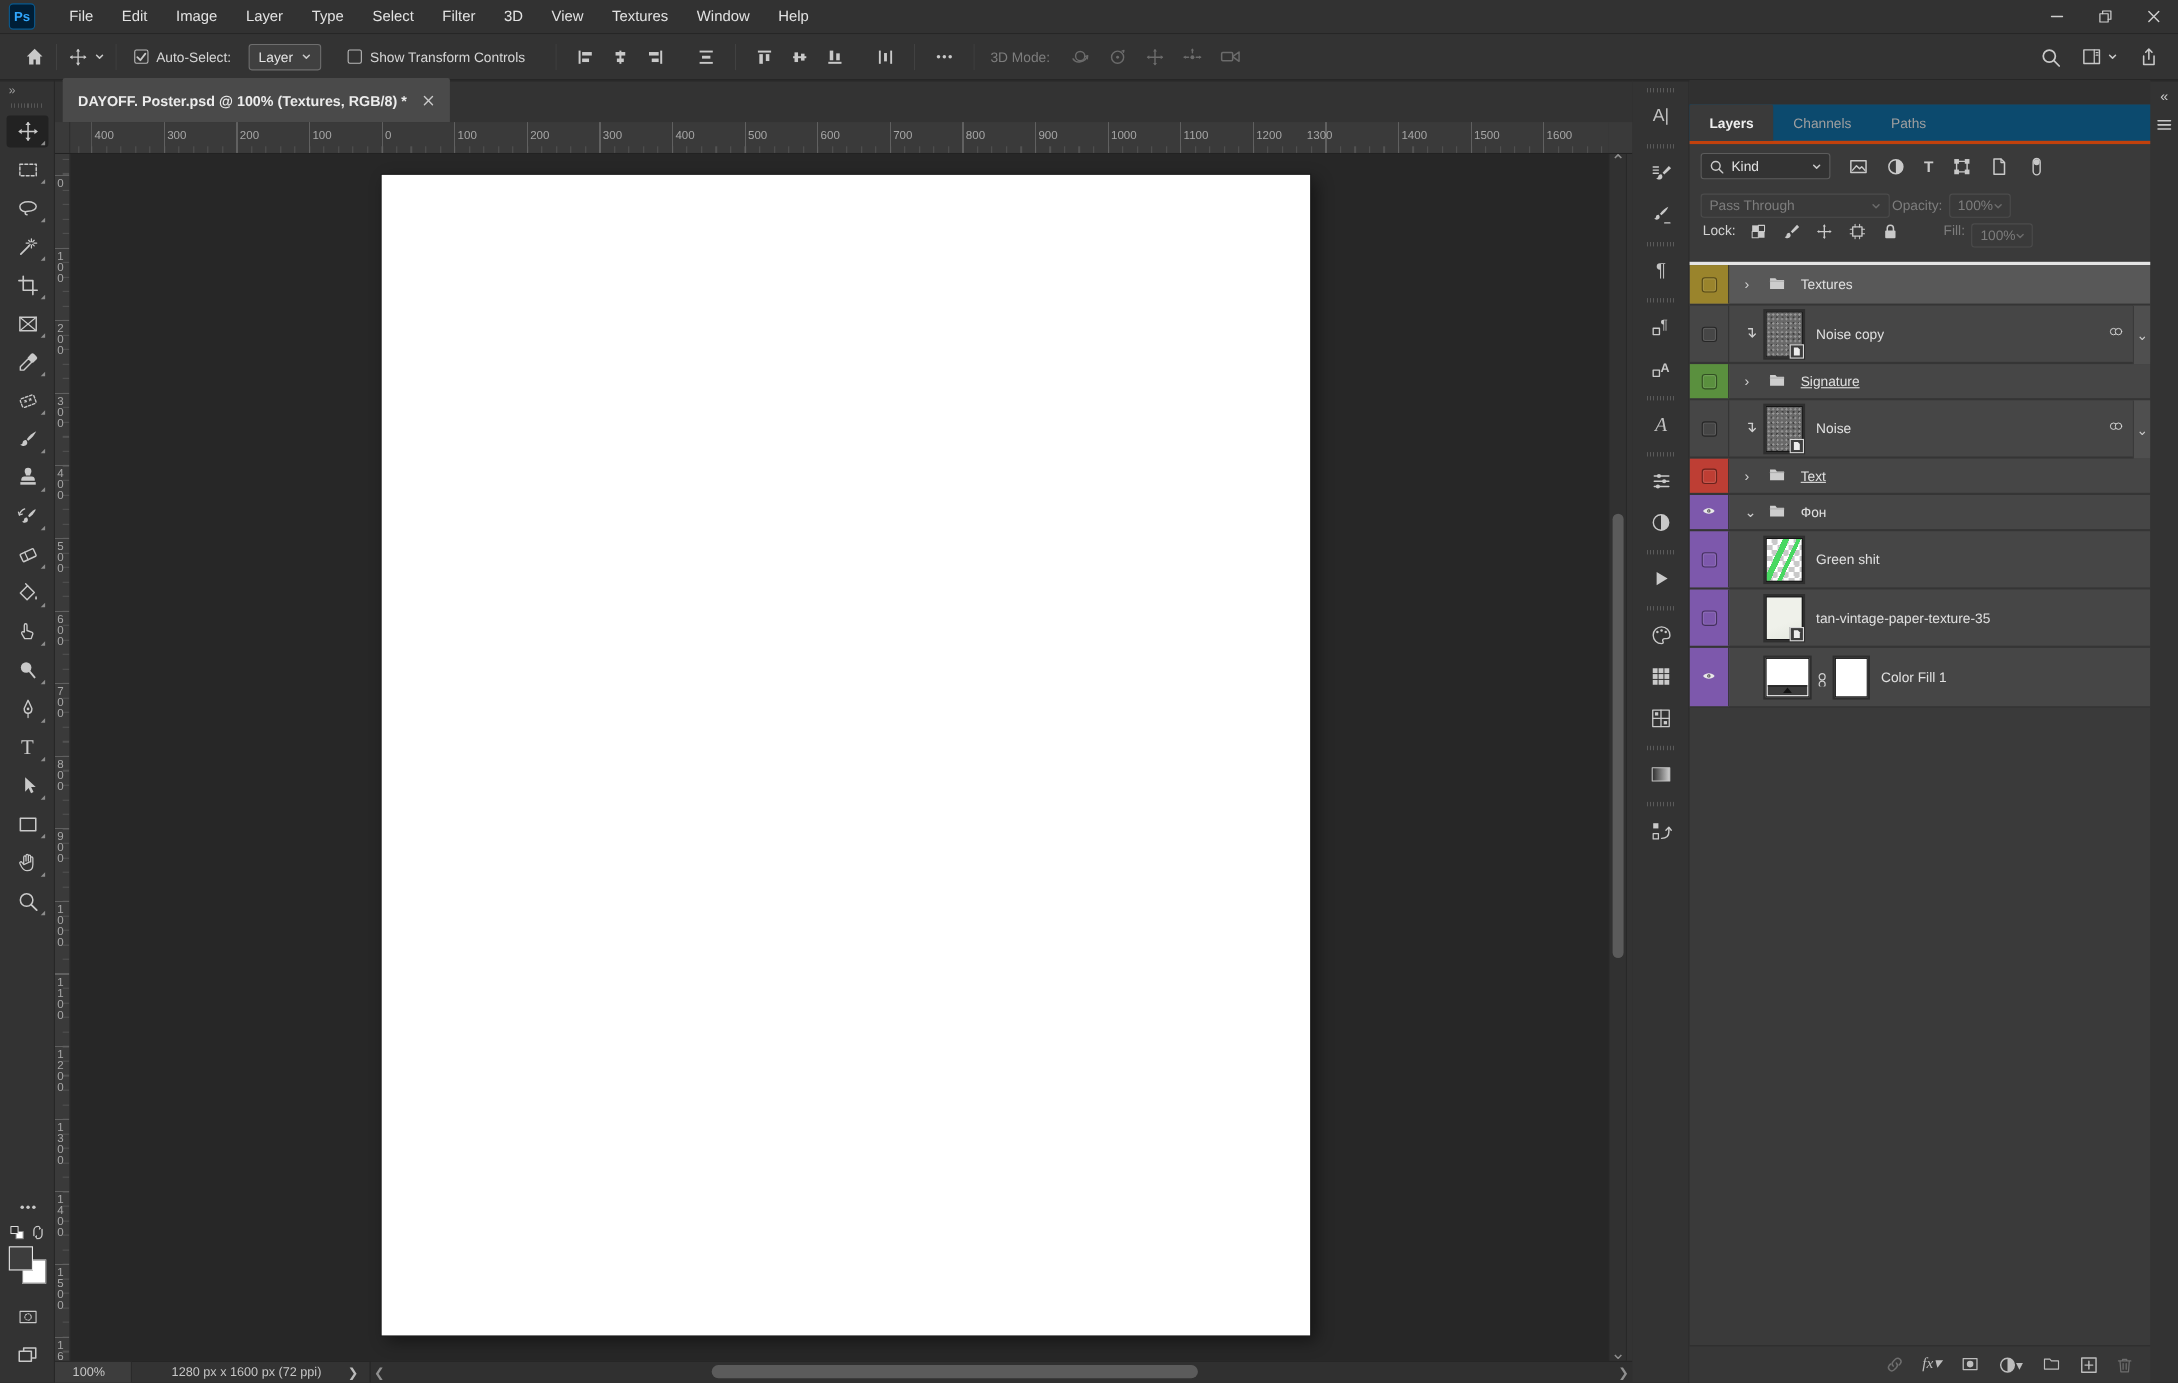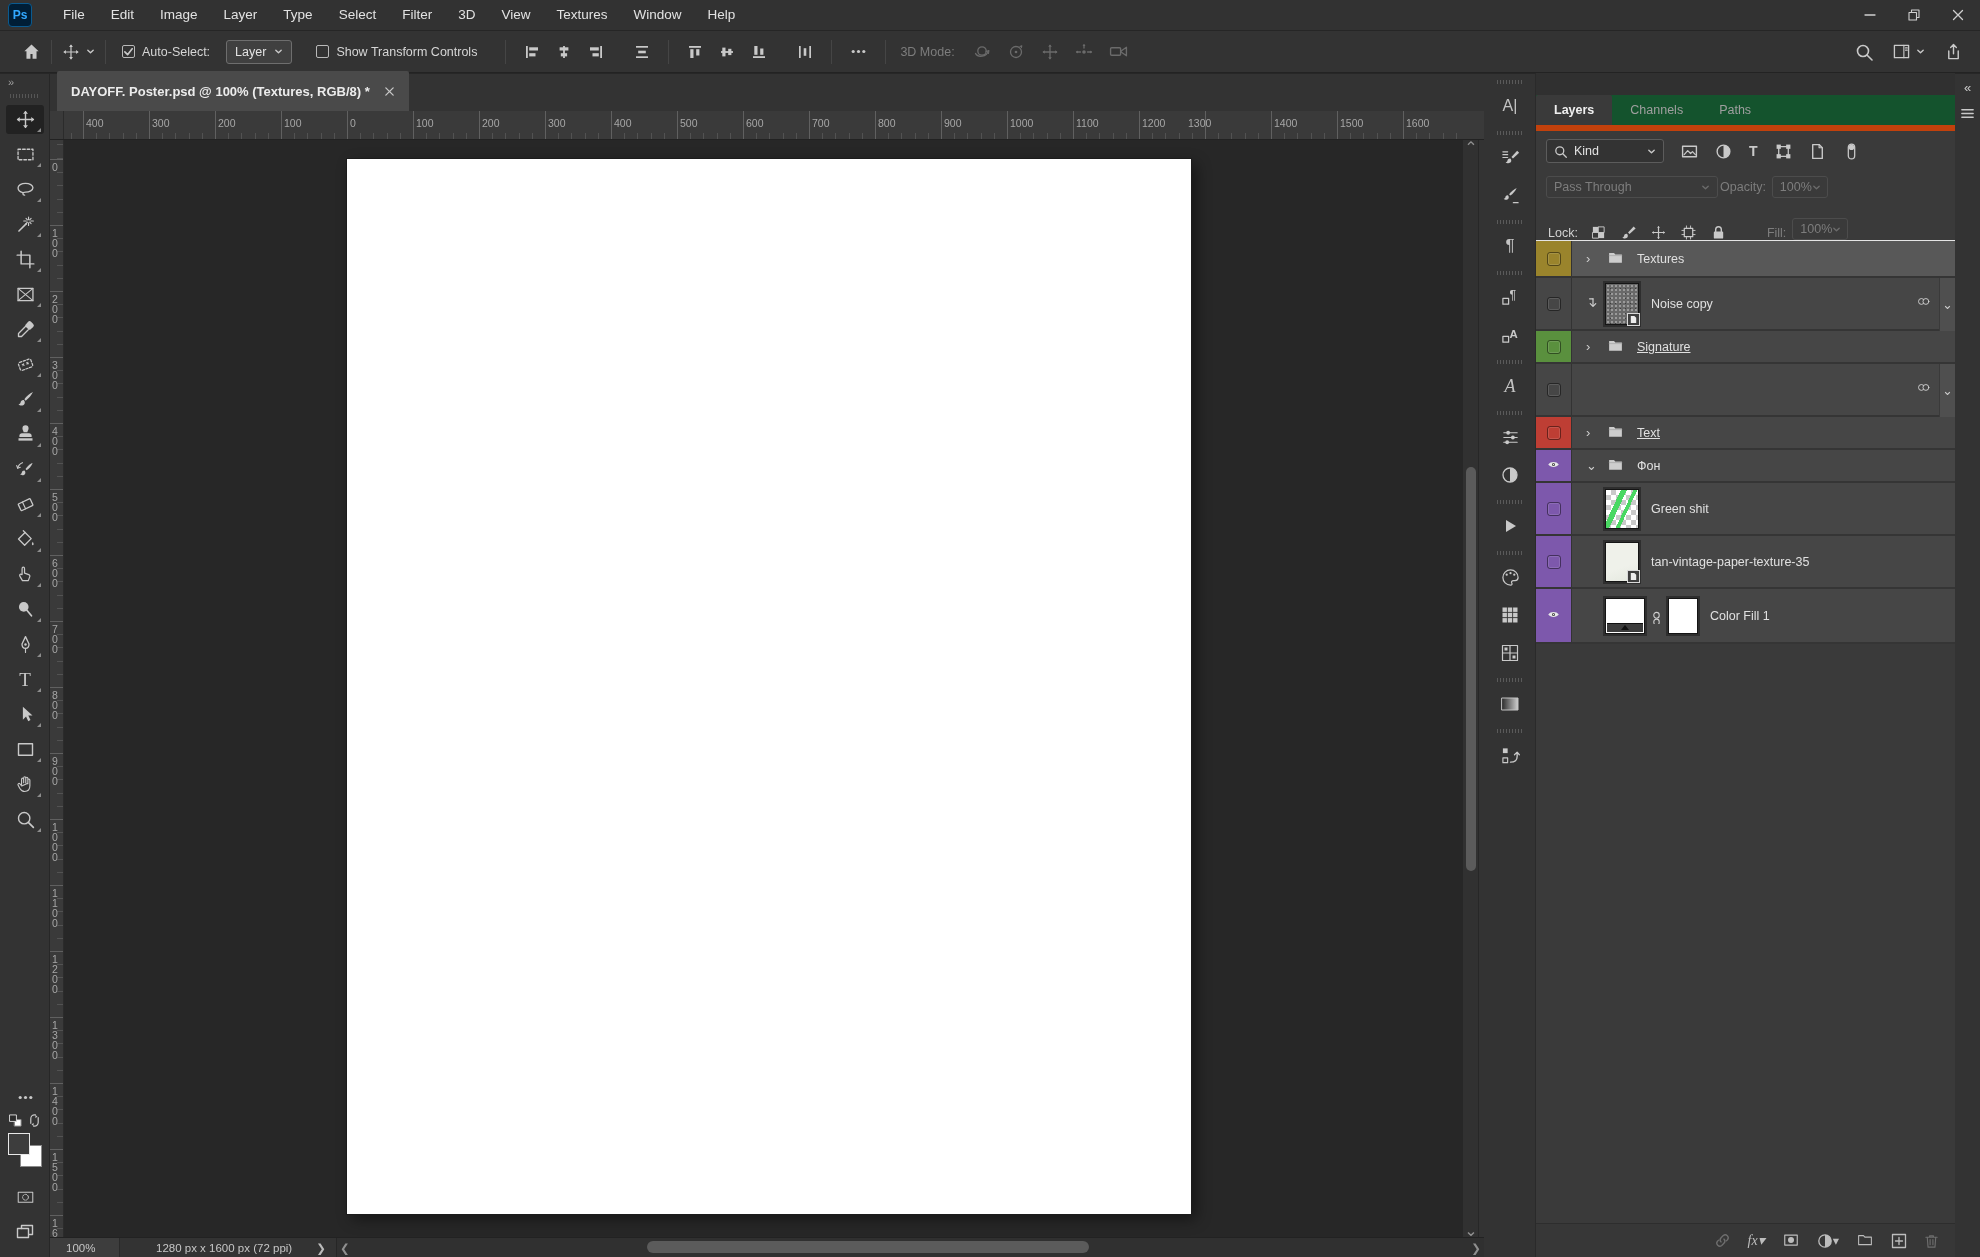--- a/index.html
+++ b/index.html
@@ -81,33 +81,33 @@
 
 
 #rightdock{position:absolute;left:1484px;top:73px;width:52px;height:1184px;background:#333;border-top:1px solid #272727;border-right:1px solid #2a2a2a}
 .dock-grip{height:9px;margin:3px 13px 1px;background:repeating-linear-gradient(90deg,#5a5a5a 0 1px,transparent 1px 3px);background-size:100% 4px;background-position:center;background-repeat:no-repeat}
 .dockbtn{width:52px;height:38px;display:flex;align-items:center;justify-content:center;color:#c3c3c3}
 .dockbtn .glyph{font-size:17px;color:#c3c3c3}
 
 
 #layerspanel{position:absolute;left:1536px;top:73px;width:419px;height:1184px;background:#3a3a3a;display:flex;flex-direction:column;font-size:12.5px}
 #paneltopstrip{height:22px;background:#303030}
-#paneltabs{height:36px;background:#14532d;display:flex;border-bottom:6px solid #c2410c}
+#paneltabs{height:36px;background:#0c4a6e;display:flex;border-bottom:3px solid #c2410c}
 .ptab{padding:0 18px;display:flex;align-items:center;font-size:12.5px;color:#9f9f9f}
 .ptab.active{background:#3a3a3a;color:#efefef;font-weight:bold;border-radius:2px 2px 0 0}
 #filterrow{height:40px;display:flex;align-items:center;padding:0 10px;gap:0}
 #kindfield{width:118px;height:24px;background:#333;border:1px solid #5c5c5c;border-radius:3px;display:flex;align-items:center;gap:7px;padding:0 7px;color:#e2e2e2}
 #kindfield .chev{margin-left:auto}
 .filtico{margin-left:17px}
 #blendrow{height:32px;display:flex;align-items:center;padding:0 10px;color:#7d7d7d}
 .dfield{height:22px;border:1px solid #4c4c4c;border-radius:3px;display:flex;align-items:center;padding:0 7px;color:#7d7d7d;background:transparent}
 #passthrough{width:172px;justify-content:space-between}
 #opacitylab{margin-left:2px;margin-right:6px}
 .valfield{width:56px;justify-content:space-between}
-#lockrow{height:38px;display:flex;align-items:flex-end;padding:0 12px;border-bottom:1px solid #e5e5e5}
+#lockrow{height:38px;display:flex;align-items:flex-start;padding:0 12px;border-bottom:3px solid #e5e5e5}
 #lockrow .lockico{margin-right:15px}
 #filllab{margin-left:26px;margin-right:6px}
 #layerslist{overflow:hidden}
 .lrow{position:relative;display:flex;align-items:center;background:#464646;border-bottom:2px solid #353535}
 .lrow.hg{height:33px}.lrow.hl{height:53px}.lrow.hf{height:55px}
 .lrow.sel{background:#585858;height:37px}
 .well{width:36px;align-self:stretch;border-right:1px solid #333;display:flex;align-items:center;justify-content:center;flex:none}
 .hidewell{width:14px;height:14px;border:1px solid rgba(0,0,0,.45);border-radius:3px;box-shadow:inset 0 0 0 1px rgba(255,255,255,.12)}
 .rowbody{display:flex;align-items:center;flex:1;padding-left:14px;gap:0;min-width:0}
 .twirl{width:16px;color:#cfcfcf;font-size:13px;margin-right:4px}
@@ -1054,20 +1054,37 @@
               <path d="M1.5 6.2h17" stroke="#9b9b9b" stroke-width=".8"></path>
             </svg>
           </span>
           <span class="lname und">Signature</span>
         </div>
       </div>
       <div class="lrow hl">
         <div class="well">
           <div class="hidewell"></div>
         </div>
+        <div class="rowbody">
+          <span class="ic clipar">
+            <svg width="12" height="14" viewBox="0 0 14 14" fill="none" stroke="none">
+              <path d="M7 1v8" stroke="currentColor" fill="none" stroke-width="1.4"></path>
+              <path d="M3.8 6.5L7 9.7l3.2-3.2" stroke="currentColor" fill="none" stroke-width="1.4"></path>
+              <path d="M3 1h4" stroke="currentColor" fill="none" stroke-width="1.4"></path>
+            </svg>
+          </span>
+          <div class="thumb noise">
+            <span class="ic sobadge">
+              <svg width="9" height="9" viewBox="0 0 10 10" fill="none" stroke="none">
+                <path d="M2 1h4l2 2v6H2z" fill="#ececec"></path>
+              </svg>
+            </span>
+          </div>
+          <span class="lname">Noise</span>
+        </div>
         <span class="sfgroup ic">
           <svg width="22" height="14" viewBox="0 0 22 22" fill="none" stroke="none">
             <circle cx="7" cy="7" r="4.6" stroke="#e0e0e0" stroke-width="1.3" fill="none"></circle>
             <circle cx="14" cy="7" r="4.6" stroke="#e0e0e0" stroke-width="1.3" fill="#464646"></circle>
           </svg>
         </span>
         <div class="sfstrip">⌄</div>
       </div>
       <div class="lrow hg">
         <div class="well" style="background: rgb(190, 62, 52);">

